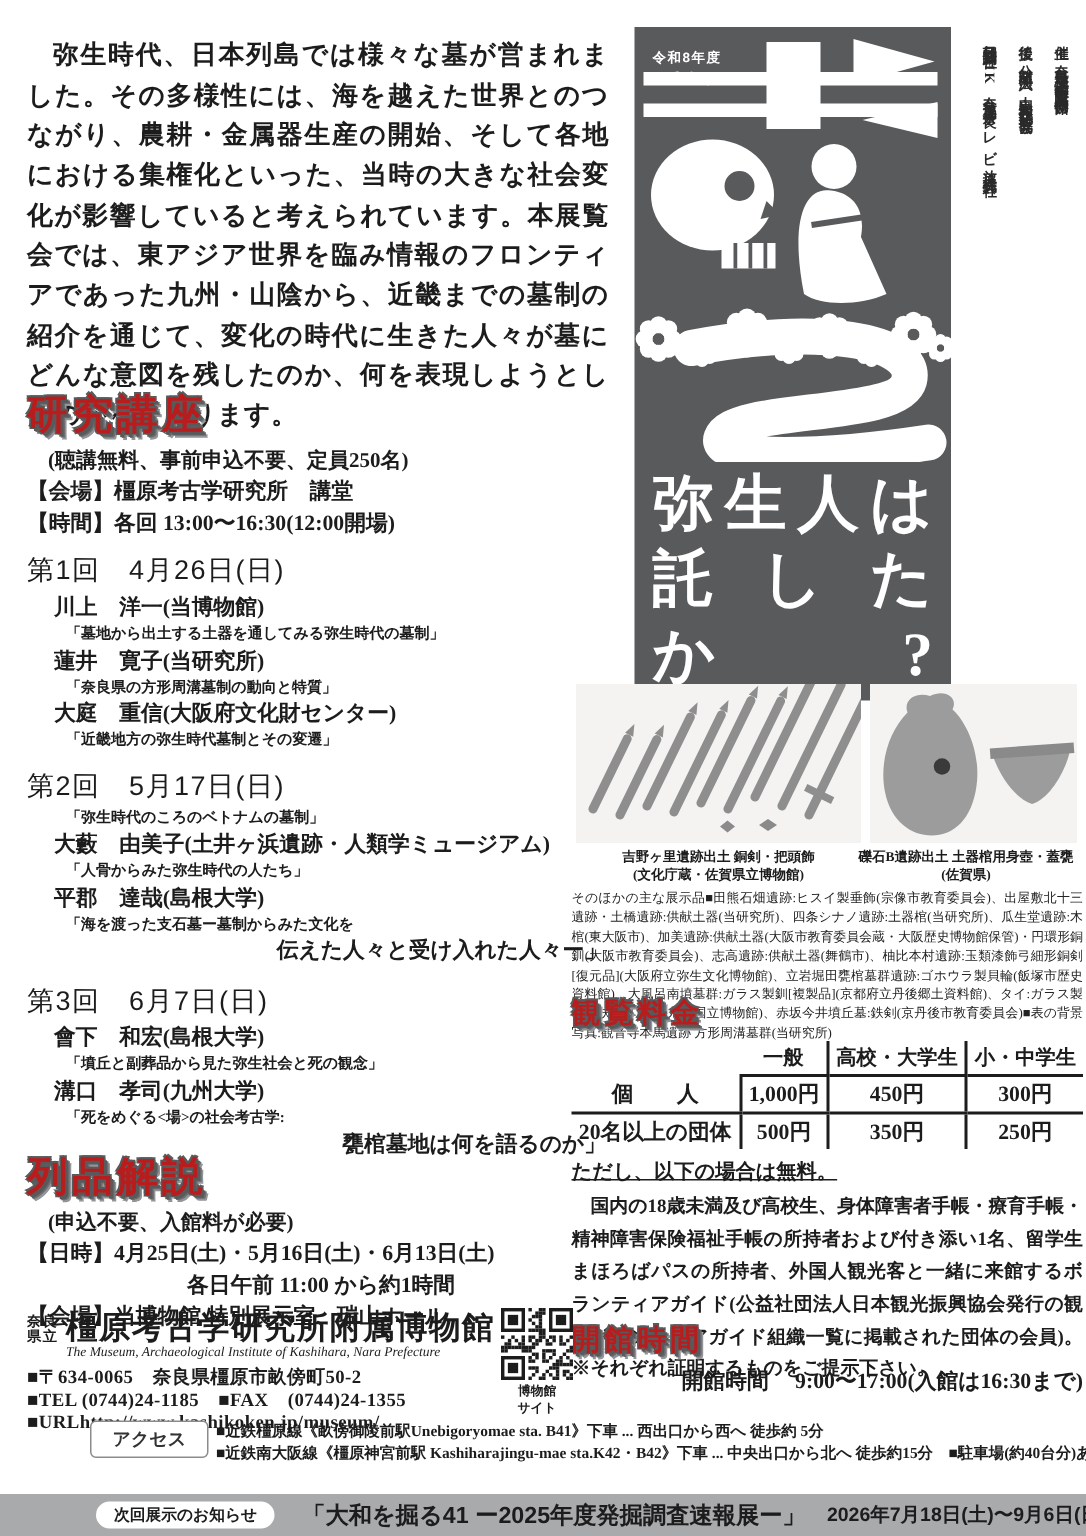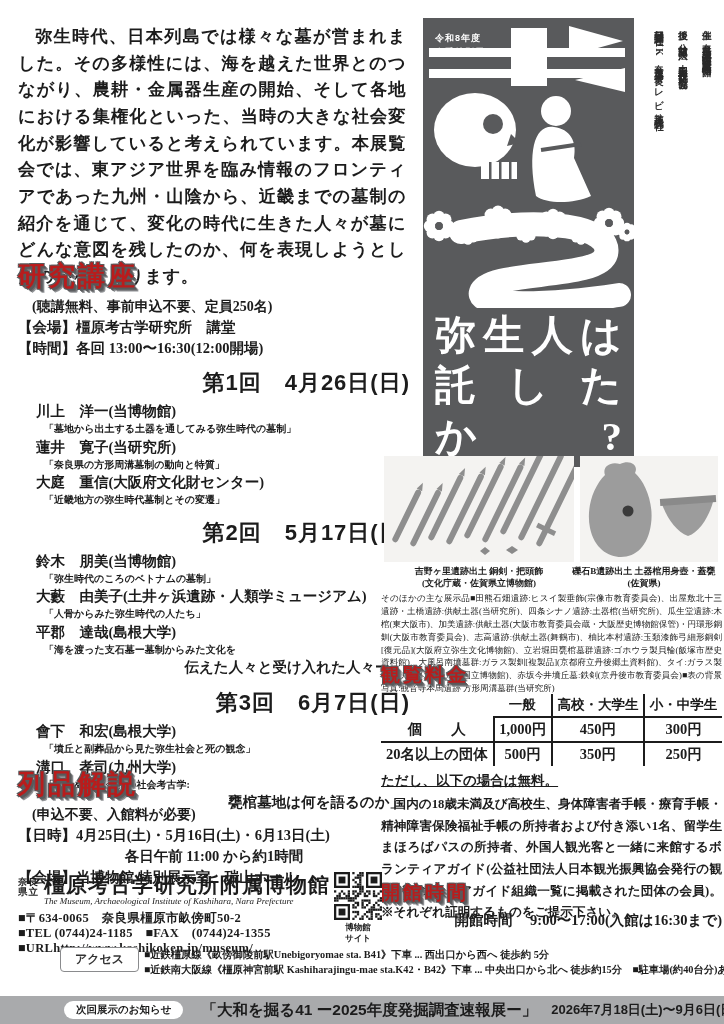--- a/index.html
+++ b/index.html
@@ -26,21 +26,21 @@
       2px 2px 0 #595a5c, 3px 3px 0 #6d6e70, 4px 4px 0 #939598;
     letter-spacing:3px;
   }
   .fancy-lg { font-size:27px; }
   .fancy-sm { font-size:19px; }
 
   .note-line  { font-weight:bold; font-size:14px; margin:4px 0 2px 14px; }
   .info-line  { font-weight:bold; font-size:14.5px; margin:2px 0; }
   .session-heading {
     font-family:"Liberation Sans","DejaVu Sans",sans-serif;
-    font-weight:bold; font-size:22px; margin:10px 0 3px 0; letter-spacing:1px;text-align:right;
+    font-weight:normal; font-size:18px; margin:10px 0 3px 0; letter-spacing:1px;
   }
   .speaker    { font-weight:bold; font-size:14.5px; margin-left:18px; line-height:1.45; }
   .talk-title { font-weight:bold; font-size:10px; margin-left:26px; line-height:1.45; }
   .talk-title2{ font-weight:bold; font-size:14.5px; text-align:right; margin-right:6px; line-height:1.45; }
 
   
   .titlebox { background:#595a5c; }
   .era-label {
     position:absolute; left:12px; top:14px; color:#fff;
     font-family:"Liberation Sans","DejaVu Sans",sans-serif;
@@ -129,21 +129,20 @@
 
     <div class="session-heading">第1回　4月26日(日)</div>
     <div class="speaker">川上　洋一(当博物館)</div>
     <div class="talk-title">「墓地から出土する土器を通してみる弥生時代の墓制」</div>
     <div class="speaker">蓮井　寛子(当研究所)</div>
     <div class="talk-title">「奈良県の方形周溝墓制の動向と特質」</div>
     <div class="speaker">大庭　重信(大阪府文化財センター)</div>
     <div class="talk-title">「近畿地方の弥生時代墓制とその変遷」</div>
 
     <div class="session-heading">第2回　5月17日(日)</div>
-    <div class="speaker">鈴木　朋美(当博物館)</div>
     <div class="talk-title">「弥生時代のころのベトナムの墓制」</div>
     <div class="speaker">大藪　由美子(土井ヶ浜遺跡・人類学ミュージアム)</div>
     <div class="talk-title">「人骨からみた弥生時代の人たち」</div>
     <div class="speaker">平郡　達哉(島根大学)</div>
     <div class="talk-title">「海を渡った支石墓ー墓制からみた文化を</div>
     <div class="talk-title2">伝えた人々と受け入れた人々ー」</div>
 
     <div class="session-heading">第3回　6月7日(日)</div>
     <div class="speaker">會下　和宏(島根大学)</div>
     <div class="talk-title">「墳丘と副葬品から見た弥生社会と死の観念」</div>

